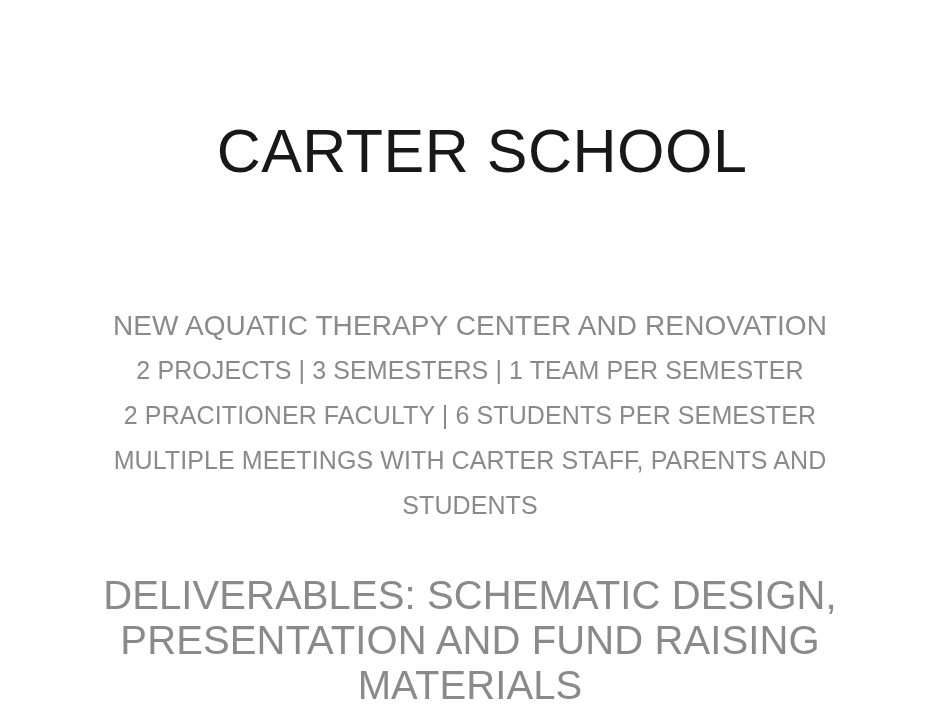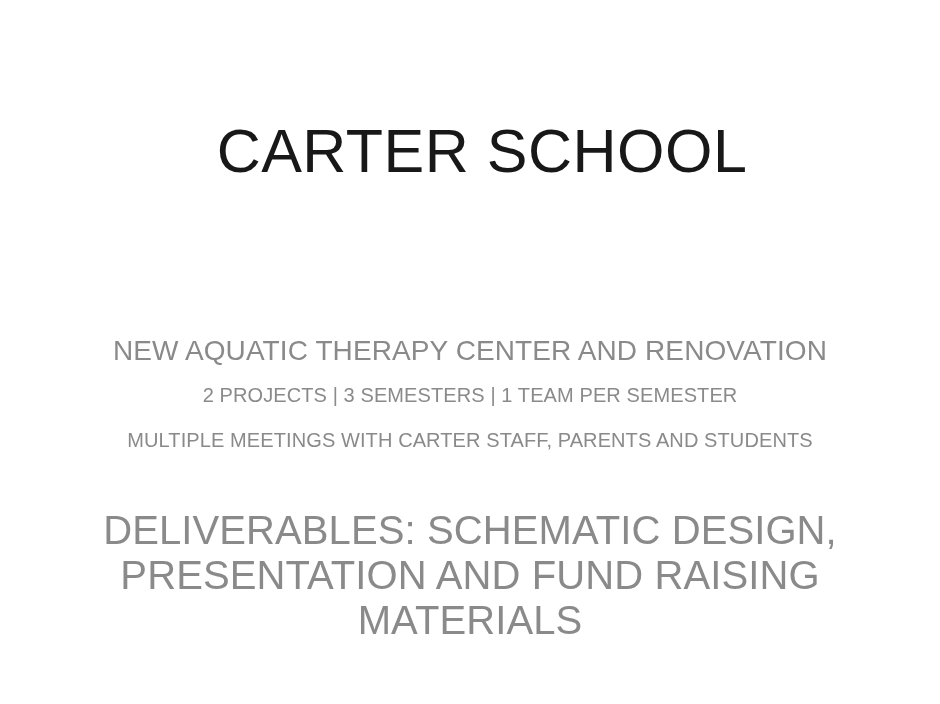--- a/index.html
+++ b/index.html
@@ -49,31 +49,30 @@
     transform: translateX(-50%);
     width: 836px;
     text-align: center;
     font-family: "Liberation Sans", sans-serif;
     font-weight: 400;
     color: #8a8a8a;
   }
 
   .body-line {
     display: block;
-    font-size: 20px;
+    font-size: 25px;
     line-height: 45px;
     letter-spacing: 0.1px;
     color: #8a8a8a;
     white-space: nowrap;
   }
 
   
   .body-line.lead {
     font-size: 28px;
-    margin-top: 25px;
   }
 
   
   .body-line.wrapping {
     white-space: normal;
     text-align: center;
   }
 
   .body-spacer {
     display: block;
@@ -95,20 +94,21 @@
 <div class="slide">
 
   <h1 class="slide-title">CARTER SCHOOL</h1>
 
   <div class="body-block">
 
     <span class="body-line lead">NEW AQUATIC THERAPY CENTER AND RENOVATION</span>
 
     <span class="body-line">2 PROJECTS  |  3 SEMESTERS  |  1 TEAM PER SEMESTER</span>
 
+    <span class="body-line">2 PRACITIONER FACULTY  |  6 STUDENTS PER SEMESTER</span>
 
     <span class="body-line wrapping">MULTIPLE MEETINGS WITH CARTER STAFF, PARENTS AND STUDENTS</span>
 
     <span class="body-spacer"></span>
 
     <span class="deliverables">DELIVERABLES: SCHEMATIC DESIGN, PRESENTATION AND FUND RAISING MATERIALS</span>
 
   </div>
 
 </div>

